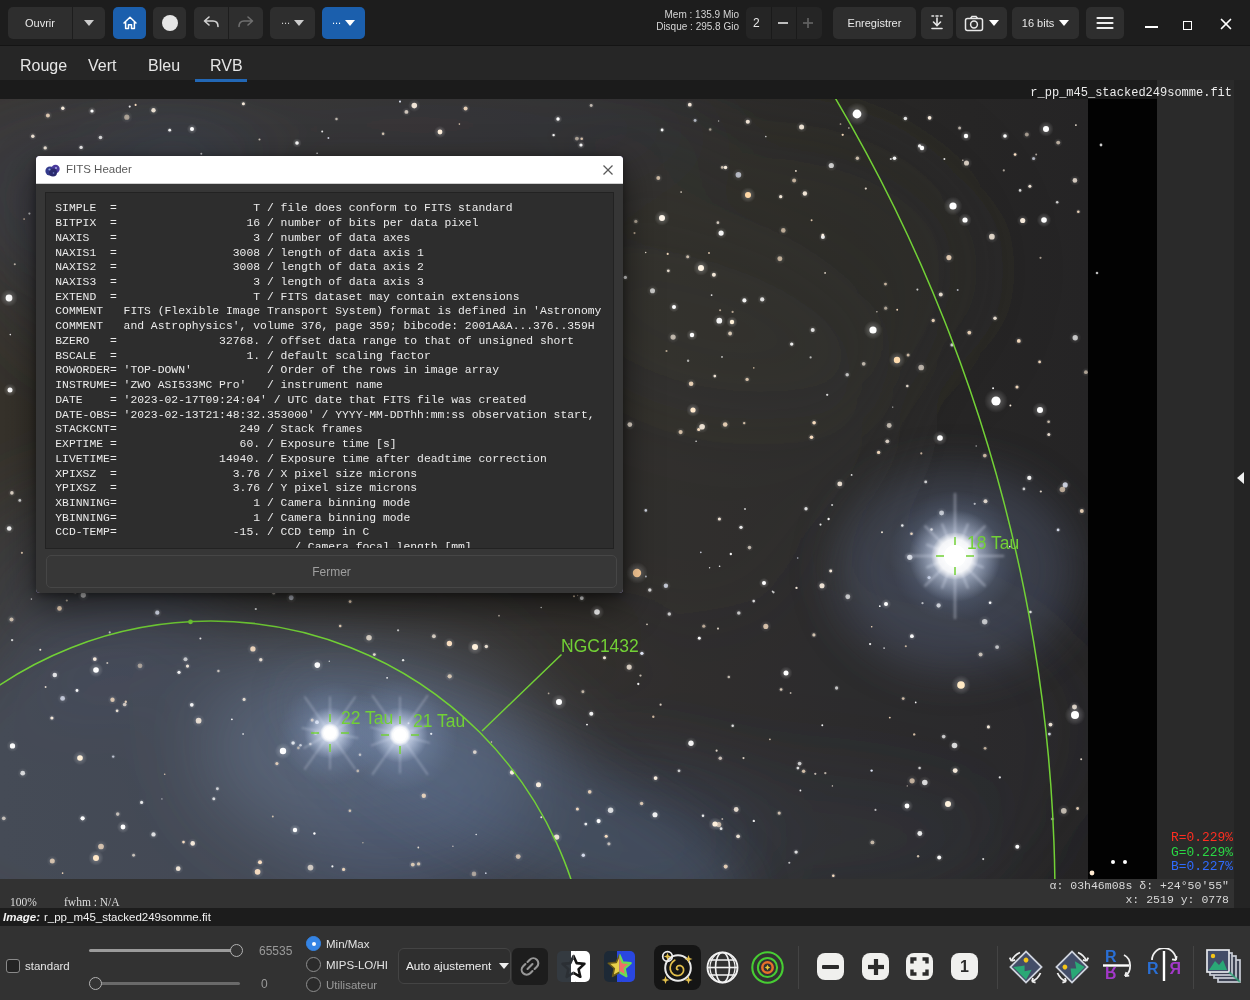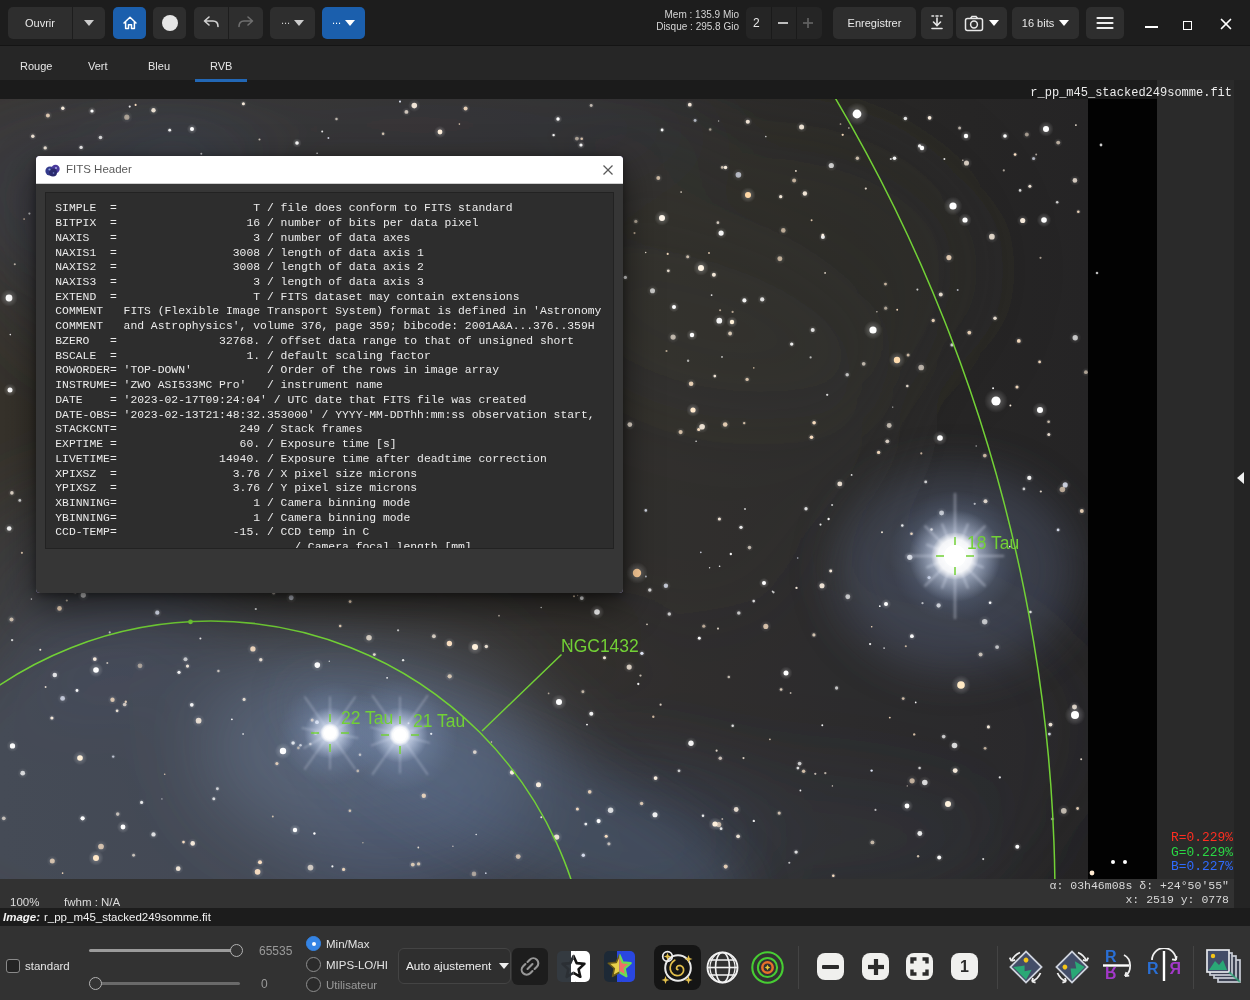--- a/index.html
+++ b/index.html
@@ -17,25 +17,25 @@
 #title{position:absolute;left:385px;top:0;width:260px;height:45px;text-align:center;color:#fff}
 #title .t1{font-size:11.5px;font-weight:bold;margin-top:8px}
 #title .t2{font-size:10.5px;color:#c6c6c6;margin-top:4px;white-space:nowrap}
 #memdisk{position:absolute;right:511px;top:0;text-align:right;color:#d5d5d5;font-size:10px}
 #memdisk div{margin-top:0}
 
 .wc{position:absolute;color:#fff}
 
 #tabbar{position:absolute;left:0;top:45px;width:1250px;height:37px;background:#262626;
   border-top:1px solid #141414}
-.tab{position:absolute;top:3px;height:34px;display:flex;align-items:center;color:#e6e6e6;font-size:11px}
+.tab{position:absolute;top:3px;height:34px;display:flex;align-items:center;color:#e6e6e6;font-size:16px}
 #tabunder{position:absolute;left:195px;top:32.5px;width:52px;height:3.5px;background:#2267b5;z-index:5}
 
 #statusbar{position:absolute;left:0;top:879px;width:1250px;height:29px;background:#323232;
-  color:#dcdcdc;font-family:Liberation Sans, sans-serif;font-size:11.5px}
+  color:#dcdcdc;font-family:Liberation Serif, serif;font-size:11.5px}
 #imagebar{position:absolute;left:0;top:908px;width:1250px;height:18px;background:#1c1c1c;
   color:#f2f2f2;font-size:11.5px}
 #toolbar{position:absolute;left:0;top:926px;width:1250px;height:74px;background:#323232}
 #rgbvals{position:absolute;right:17px;top:831px;text-align:right;
   font-family:"Liberation Mono",monospace;font-size:12.9px;line-height:14.7px}
 #coords{position:absolute;right:21px;top:879px;text-align:right;color:#d8d8d8;
   font-family:"Liberation Mono",monospace;font-size:11.5px;line-height:14px}
 
 #vscroll{position:absolute;left:1234px;top:80px;width:16px;height:828px;background:#242424}
 #varrow{position:absolute;left:1237px;top:472px;width:0;height:0;
@@ -1631,15 +1631,16 @@
 STACKCNT=                  249 / Stack frames
 EXPTIME =                  60. / Exposure time [s]
 LIVETIME=               14940. / Exposure time after deadtime correction
 XPIXSZ  =                 3.76 / X pixel size microns
 YPIXSZ  =                 3.76 / Y pixel size microns
 XBINNING=                    1 / Camera binning mode
 YBINNING=                    1 / Camera binning mode
 CCD-TEMP=                 -15. / CCD temp in C
                                    / Camera focal length [mm]</pre>
         </div>
+    <div id="fermer">Fermer</div>
   </div>
 </div>
 
 </div>
 </body></html>

